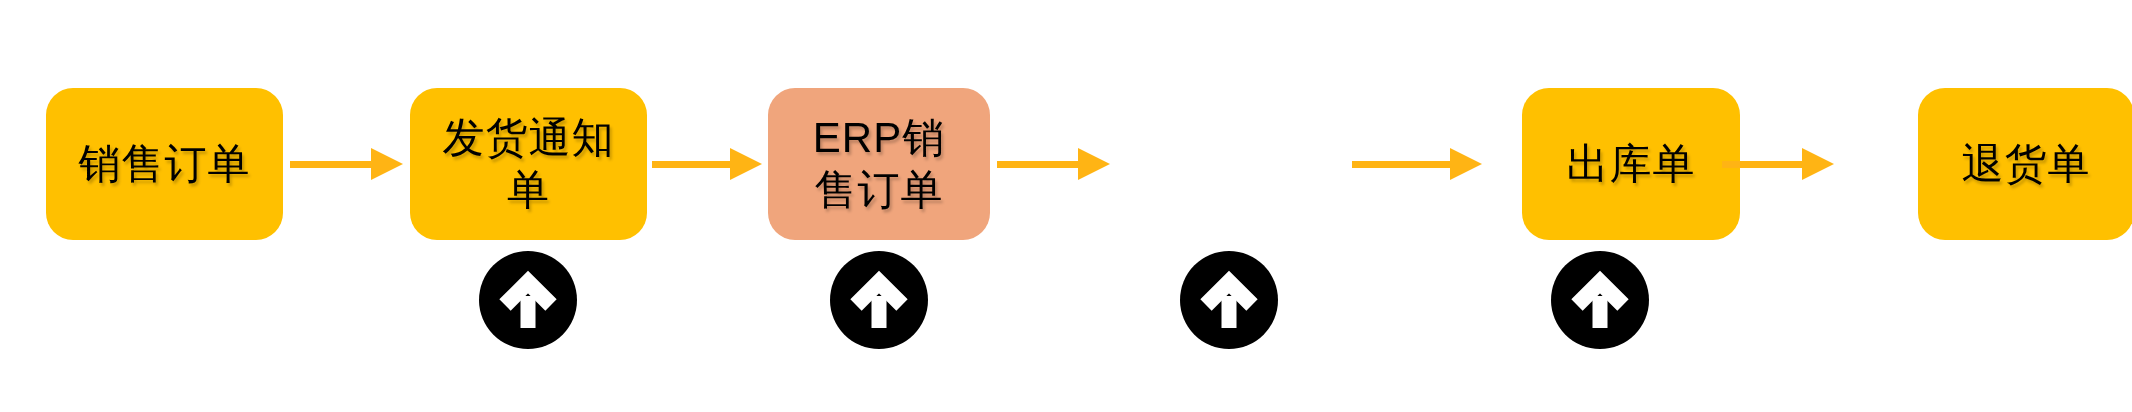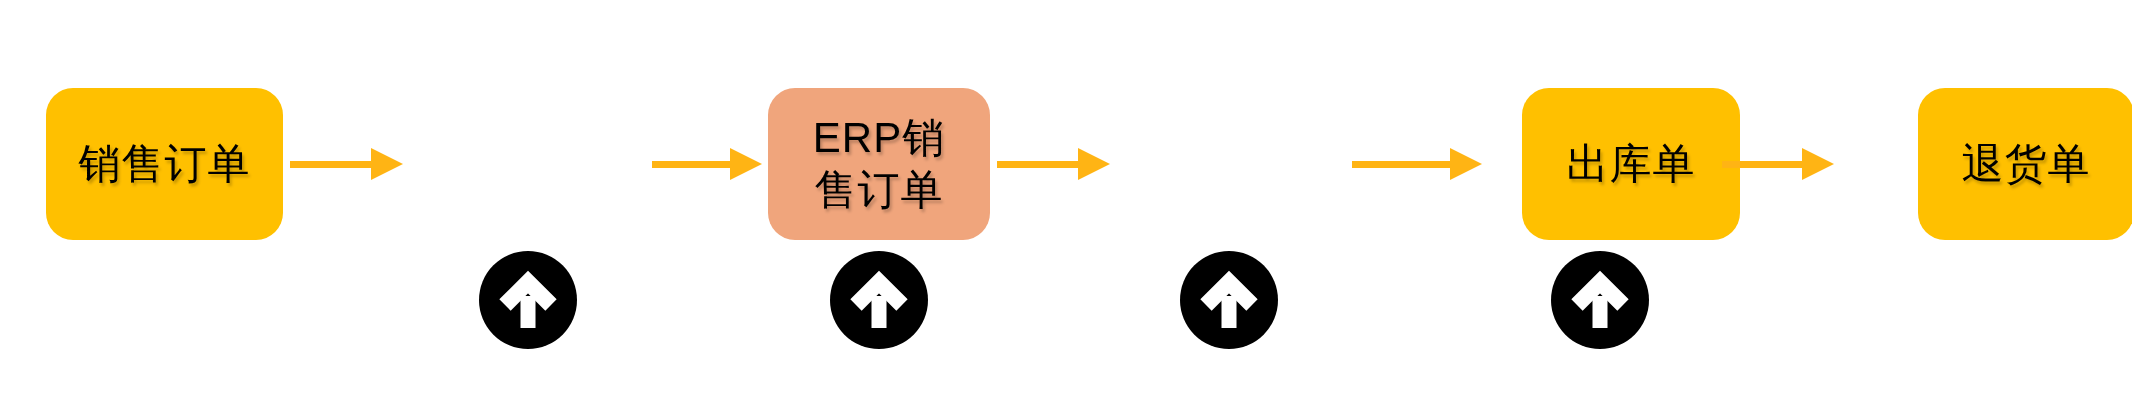--- a/index.html
+++ b/index.html
@@ -67,20 +67,24 @@
 
   <div class="node n1 gold">
     <span class="label">销售订单</span>
   </div>
 
   <div class="connector c1">
     <span class="shaft"></span>
     <span class="head"></span>
   </div>
 
+  <div class="node n2 gold">
+    <span class="label">发货通知
+单</span>
+  </div>
 
   <div class="connector c2">
     <span class="shaft"></span>
     <span class="head"></span>
   </div>
 
   <div class="node n3 salmon">
     <span class="label">ERP销
 售订单</span>
   </div>

